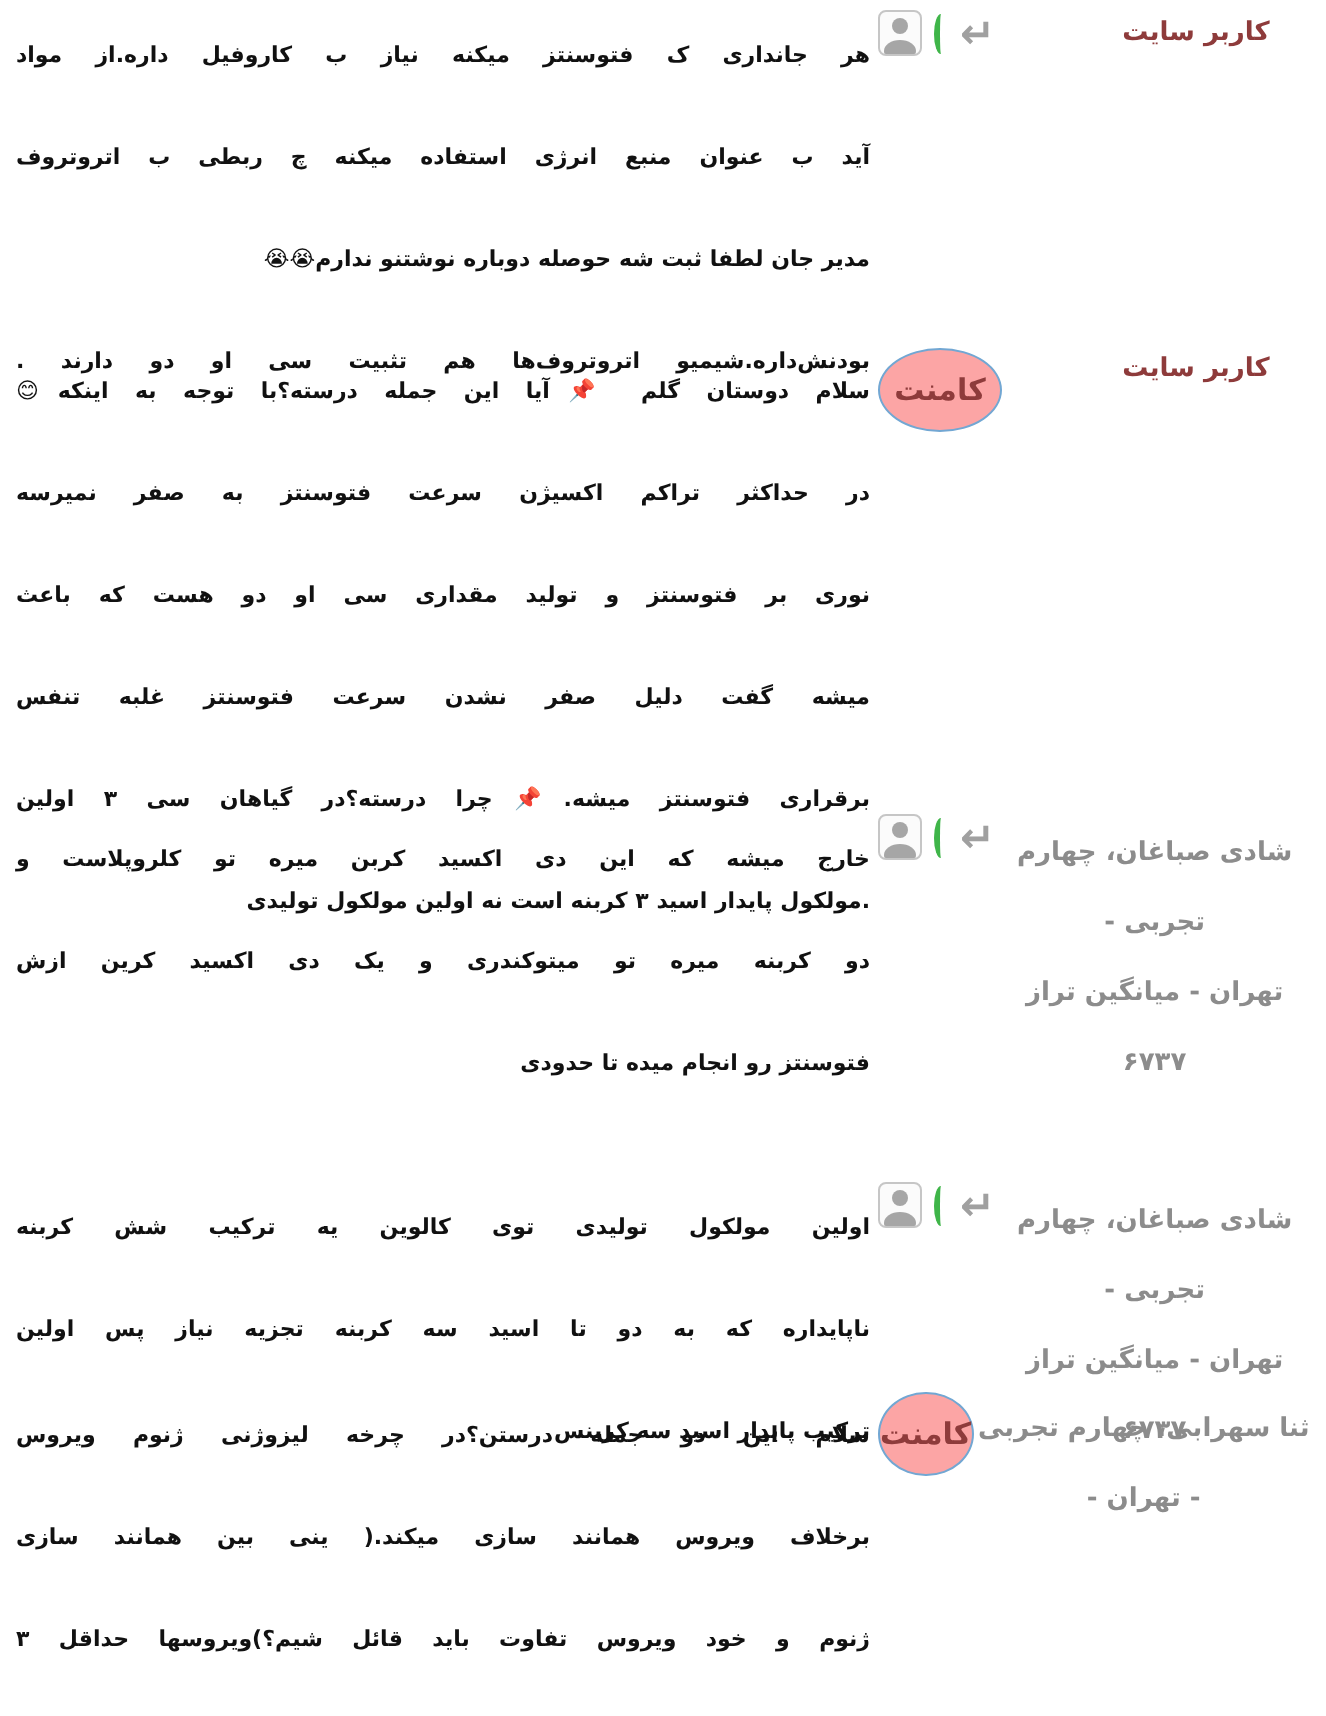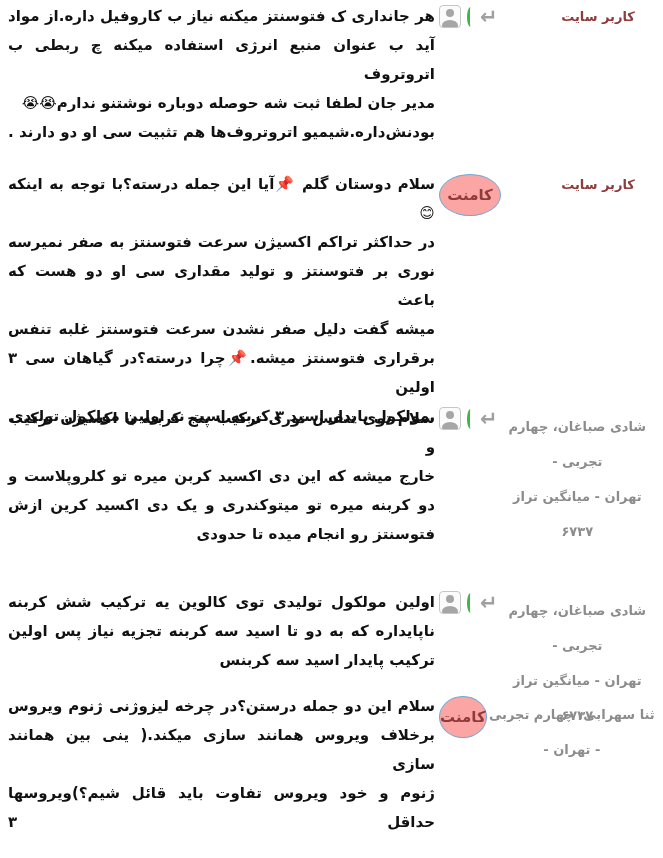--- a/index.html
+++ b/index.html
@@ -80,23 +80,23 @@
     color:#8e3b3b;
     font-size:15px;font-weight:bold;
     margin-top:2px;
     box-sizing:border-box;
     background:#fca5a5;
   }
   .text{
     flex:1;
     padding:0 2px 0 8px;
     color:#111111;
-    font-size:15px;
+    font-size:11px;
     font-weight:bold;
-    line-height:29px;
+    line-height:51px;
     direction:rtl;
   }
   .line{
     text-align:justify;
     text-align-last:justify;
   }
   .line.last{
     text-align-last:right;
   }
 </style>
@@ -143,21 +143,20 @@
         <div>شادی صباغان، چهارم تجربی -</div>
         <div>تهران - میانگین تراز ۶۷۳۷</div>
       </div>
       <div class="icons">
         <span class="reply-glyph">↵</span>
         <span class="green-arc"></span>
         <span class="avatar"></span>
       </div>
     </div>
     <div class="text">
-      <div class="line">سلام توی تنفس نوری ترکیب پنج کربنه با اکسیژن ترکیب و</div>
       <div class="line">خارج میشه که این دی اکسید کربن میره تو کلروپلاست و</div>
       <div class="line">دو کربنه میره تو میتوکندری و یک دی اکسید کرین ازش</div>
       <div class="line last">فتوسنتز رو انجام میده تا حدودی</div>
     </div>
   </div>
 
   <div class="block" style="top:588px">
     <div class="meta">
       <div class="who gray two-line">
         <div>شادی صباغان، چهارم تجربی -</div>

